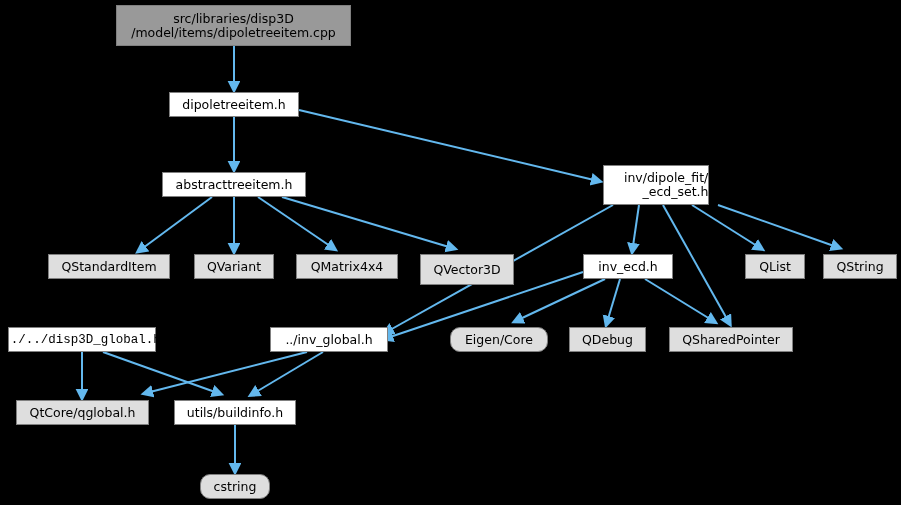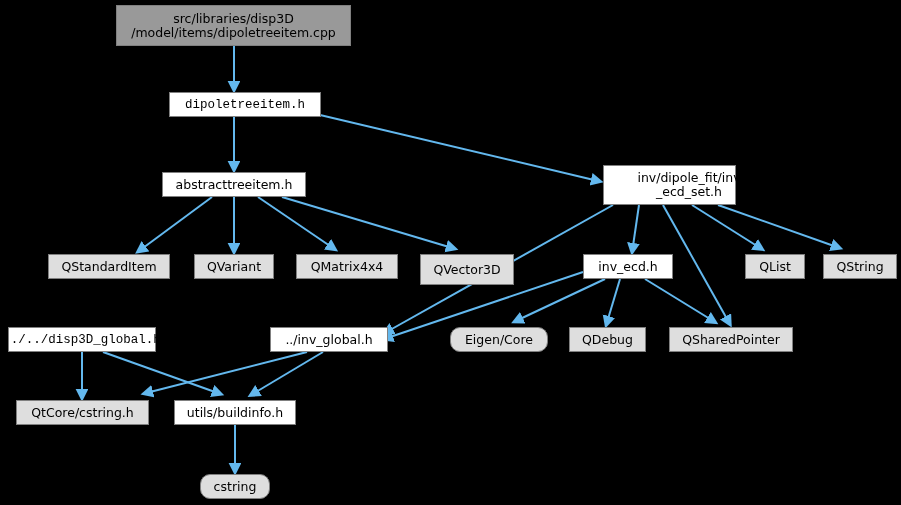--- a/index.html
+++ b/index.html
@@ -82,33 +82,33 @@
         <path d="M 82,352 L 82,392" fill="none" stroke="#63b8ee" stroke-width="2" marker-end="url(#arrowhead)"></path>
         <path d="M 103,352 L 215,392" fill="none" stroke="#63b8ee" stroke-width="2" marker-end="url(#arrowhead)"></path>
         <path d="M 307,352 L 150,392" fill="none" stroke="#63b8ee" stroke-width="2" marker-end="url(#arrowhead)"></path>
         <path d="M 323,352 L 256,392" fill="none" stroke="#63b8ee" stroke-width="2" marker-end="url(#arrowhead)"></path>
         <path d="M 235,425 L 235,466" fill="none" stroke="#63b8ee" stroke-width="2" marker-end="url(#arrowhead)"></path>
       </g>
   </svg>
   <div id="nodes-layer">
       <div class="node fill-dark" style="left: 116px; top: 5px; width: 235px; height: 41px;"><span class="node-label">src/libraries/disp3D
 /model/items/dipoletreeitem.cpp</span></div>
-      <div class="node fill-white" style="left: 169px; top: 92px; width: 152px; height: 25px; font-family: Liberation Mono, monospace;"><span class="node-label">dipoletreeitem.h</span></div>
+      <div class="node fill-white" style="left: 169px; top: 92px; width: 130px; height: 25px;"><span class="node-label">dipoletreeitem.h</span></div>
       <div class="node fill-white" style="left: 162px; top: 172px; width: 144px; height: 25px;"><span class="node-label">abstracttreeitem.h</span></div>
-      <div class="node fill-white" style="left: 603px; top: 165px; width: 133px; height: 40px; padding-left: 39px;"><span class="node-label">inv/dipole_fit/inv
+      <div class="node fill-white" style="left: 603px; top: 165px; width: 106px; height: 40px; padding-left: 39px;"><span class="node-label">inv/dipole_fit/inv
 _ecd_set.h</span></div>
       <div class="node fill-light" style="left: 48px; top: 254px; width: 122px; height: 25px;"><span class="node-label">QStandardItem</span></div>
       <div class="node fill-light" style="left: 194px; top: 254px; width: 80px; height: 25px;"><span class="node-label">QVariant</span></div>
       <div class="node fill-light" style="left: 296px; top: 254px; width: 102px; height: 25px;"><span class="node-label">QMatrix4x4</span></div>
       <div class="node fill-light" style="left: 420px; top: 254px; width: 94px; height: 31px;"><span class="node-label">QVector3D</span></div>
       <div class="node fill-white" style="left: 583px; top: 254px; width: 90px; height: 25px;"><span class="node-label">inv_ecd.h</span></div>
       <div class="node fill-light" style="left: 745px; top: 254px; width: 60px; height: 25px;"><span class="node-label">QList</span></div>
       <div class="node fill-light" style="left: 823px; top: 254px; width: 74px; height: 25px;"><span class="node-label">QString</span></div>
       <div class="node fill-white" style="left: 8px; top: 327px; width: 148px; height: 25px; font-family: Liberation Mono, monospace;"><span class="node-label">../../disp3D_global.h</span></div>
       <div class="node fill-white" style="left: 270px; top: 327px; width: 118px; height: 25px;"><span class="node-label">../inv_global.h</span></div>
       <div class="node fill-light" style="left: 450px; top: 327px; width: 98px; height: 25px; border-radius: 10px;"><span class="node-label">Eigen/Core</span></div>
       <div class="node fill-light" style="left: 569px; top: 327px; width: 77px; height: 25px;"><span class="node-label">QDebug</span></div>
       <div class="node fill-light" style="left: 669px; top: 327px; width: 124px; height: 25px;"><span class="node-label">QSharedPointer</span></div>
-      <div class="node fill-light" style="left: 16px; top: 400px; width: 133px; height: 25px;"><span class="node-label">QtCore/cstring.h</span></div>
+      <div class="node fill-light" style="left: 16px; top: 400px; width: 133px; height: 25px;"><span class="node-label">QtCore/qglobal.h</span></div>
       <div class="node fill-white" style="left: 174px; top: 400px; width: 122px; height: 25px;"><span class="node-label">utils/buildinfo.h</span></div>
       <div class="node fill-light" style="left: 200px; top: 474px; width: 70px; height: 25px; border-radius: 10px;"><span class="node-label">cstring</span></div>
     </div>
 </div>
 
 </body></html>

